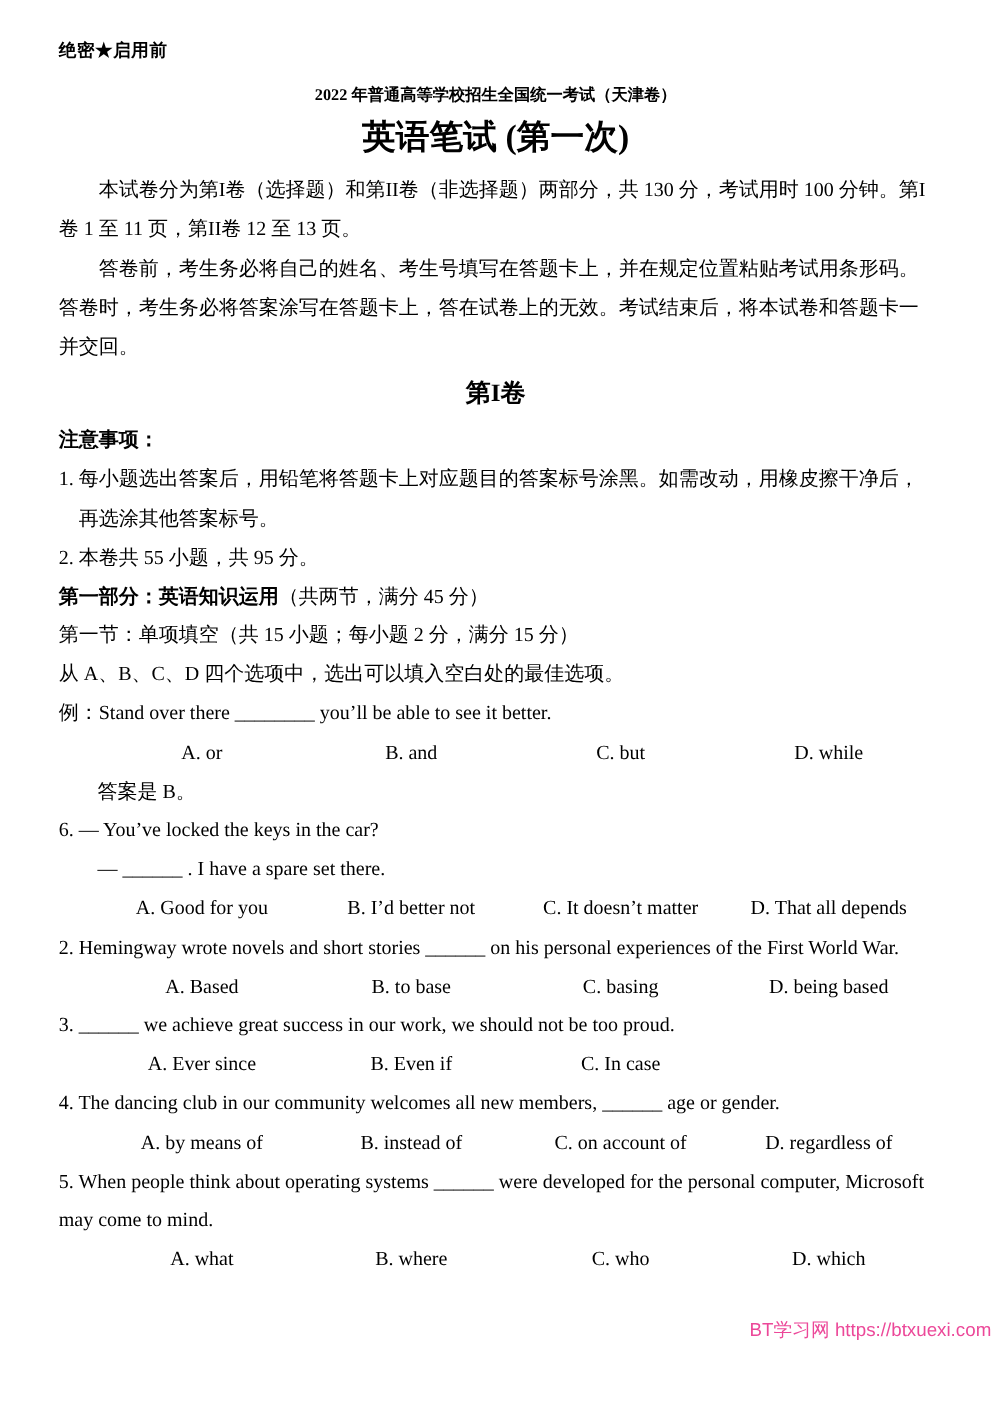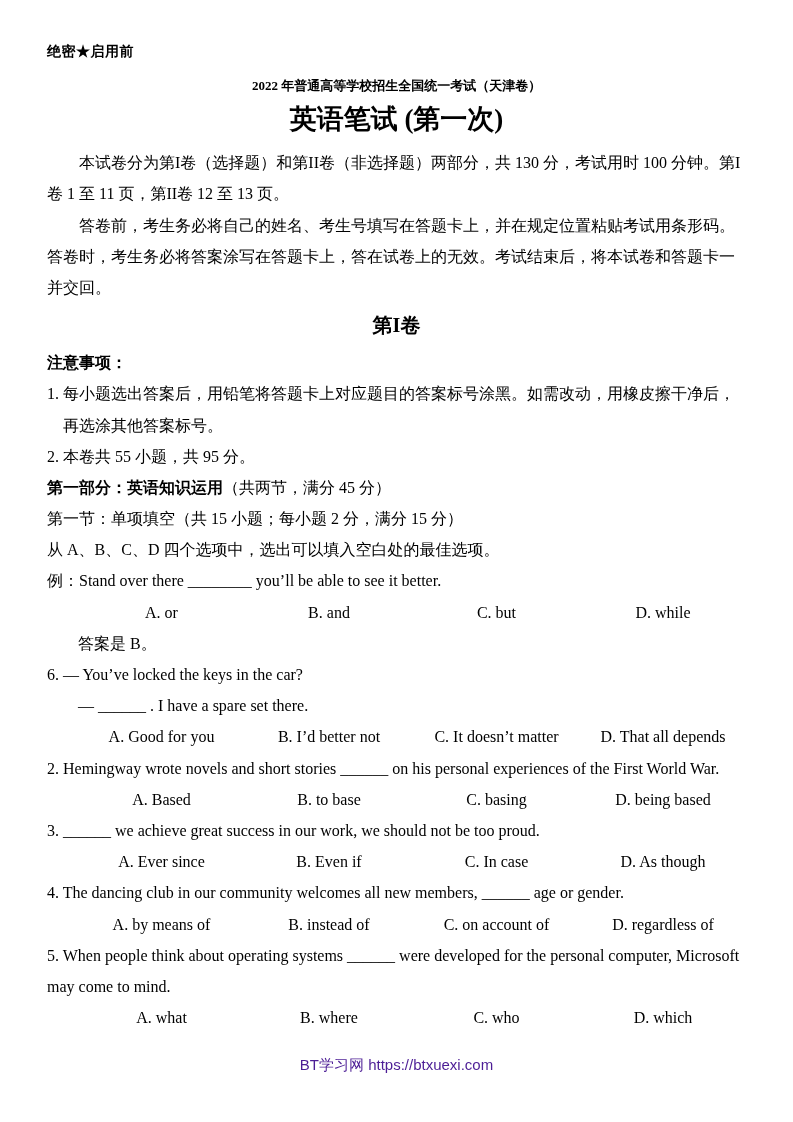--- a/index.html
+++ b/index.html
@@ -3,21 +3,21 @@
 <meta charset="utf-8">
 <style>
   * { margin: 0; padding: 0; box-sizing: border-box; }
   html, body { background: #ffffff; }
   .page {
     position: relative;
     width: 793px;
     height: 1089px;
     margin: 0 auto;
     background: #ffffff;
-    padding: 42px 47px 0 47px;
+    padding: 32px 47px 0 47px;
     font-family: "Liberation Serif", "DejaVu Serif", serif;
     font-size: 16px;
     line-height: 1.95;
     color: #000000;
     overflow: hidden;
   }
   .classification {
     font-size: 14px;
     font-weight: bold;
     line-height: 1.4;
@@ -57,25 +57,25 @@
     grid-template-columns: 167px 168px 167px auto;
     padding-left: 31px;
     text-align: center;
   }
   .options span { white-space: nowrap; }
   .footer {
     position: absolute;
     left: 0;
     right: 0;
     bottom: 14px;
-    text-align: center;
+    text-align: right;
     font-family: "Liberation Sans", sans-serif;
     font-size: 15px;
     line-height: 1.4;
-    color: #4c1d95;
+    color: #ec4899;
   }
 </style>
 </head>
 <body>
 
 <div class="page">
 
   <div class="classification">绝密★启用前</div>
 
   <div class="title">2022 年普通高等学校招生全国统一考试（天津卷）</div>
@@ -124,21 +124,20 @@
       <span>D. being based</span>
     </div>
   </div>
 
   <div>
     <p>3. ______ we achieve great success in our work, we should not be too proud.</p>
     <div class="options">
       <span>A. Ever since</span>
       <span>B. Even if</span>
       <span>C. In case</span>
-      <span>D. As though</span>
     </div>
   </div>
 
   <div>
     <p>4. The dancing club in our community welcomes all new members, ______ age or gender.</p>
     <div class="options">
       <span>A. by means of</span>
       <span>B. instead of</span>
       <span>C. on account of</span>
       <span>D. regardless of</span>

